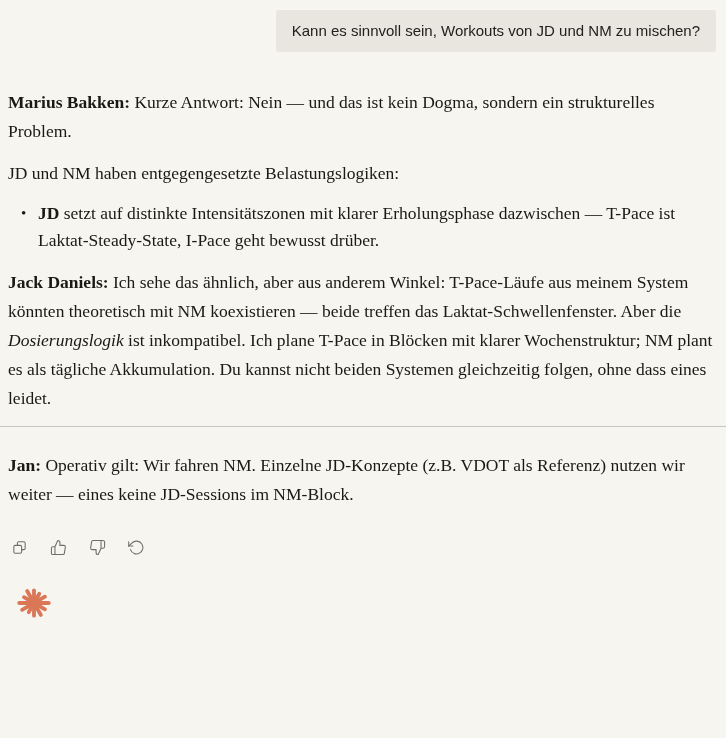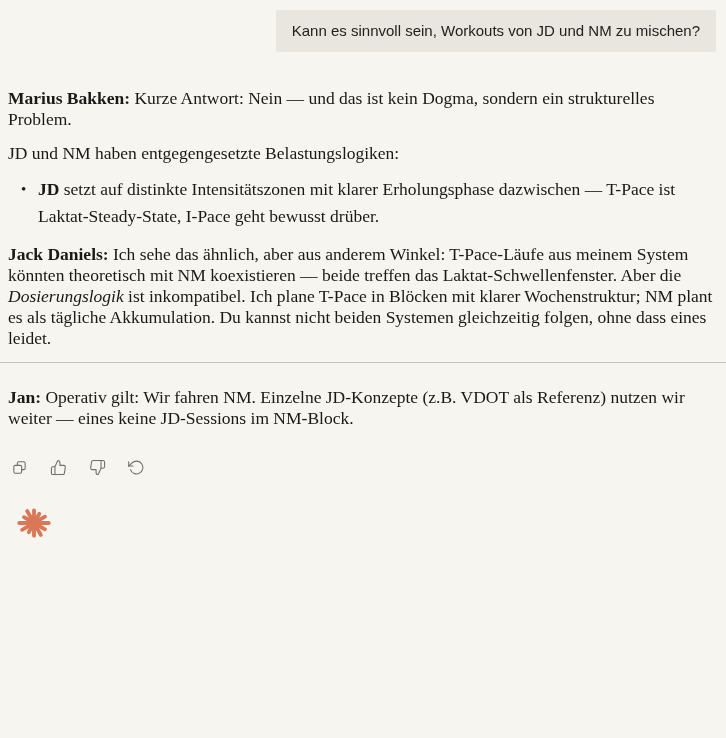--- a/index.html
+++ b/index.html
@@ -20,21 +20,21 @@
     padding:11px 16px;
     font-family:"Liberation Sans",sans-serif;
     font-size:15px;line-height:20px;
     color:#22211d;
     max-width:620px;
   }
   .main{
     padding:36px 10px 0 8px;
   }
   .para{
-    font-size:17.5px;line-height:21px;
+    font-size:17.5px;line-height:29px;
     color:#1a1915;
     margin:0 0 13px 0;
   }
   .para strong{font-weight:700;}
   .para em{font-style:italic;}
   .para.tight{margin-bottom:6px;}
   ul.list{
     list-style:none;
     margin:0 0 14px 0;
     padding:0 0 0 30px;

